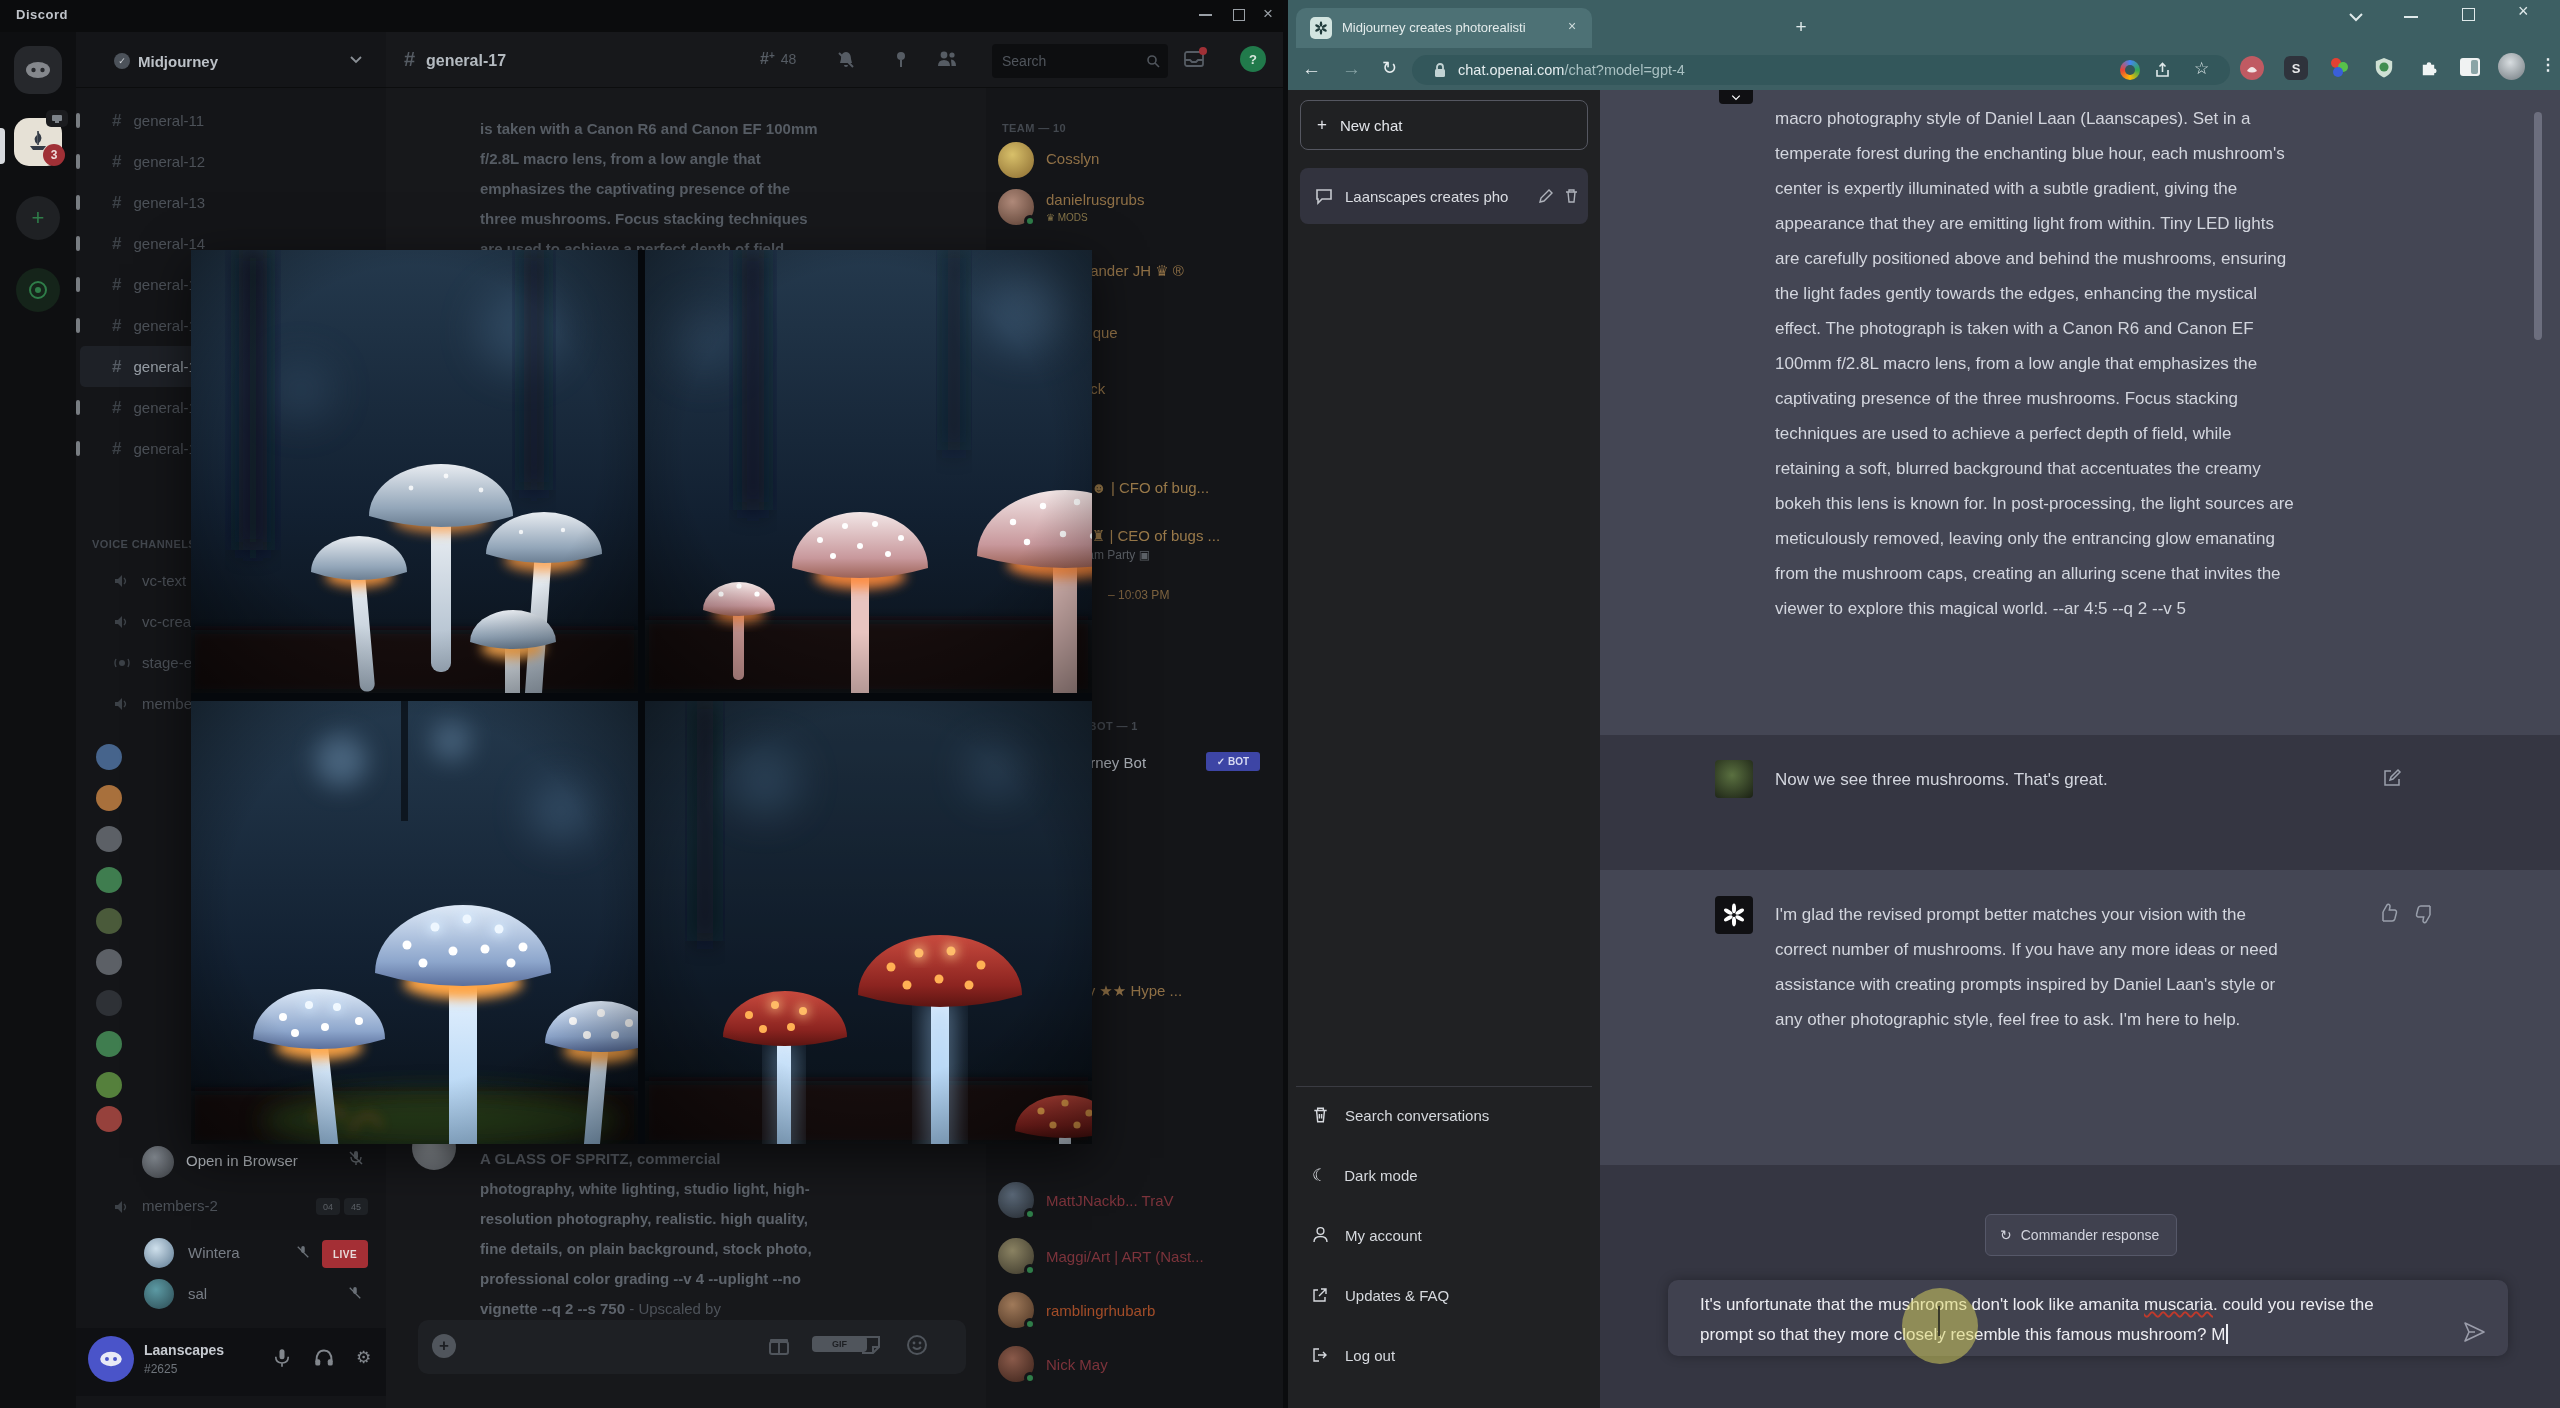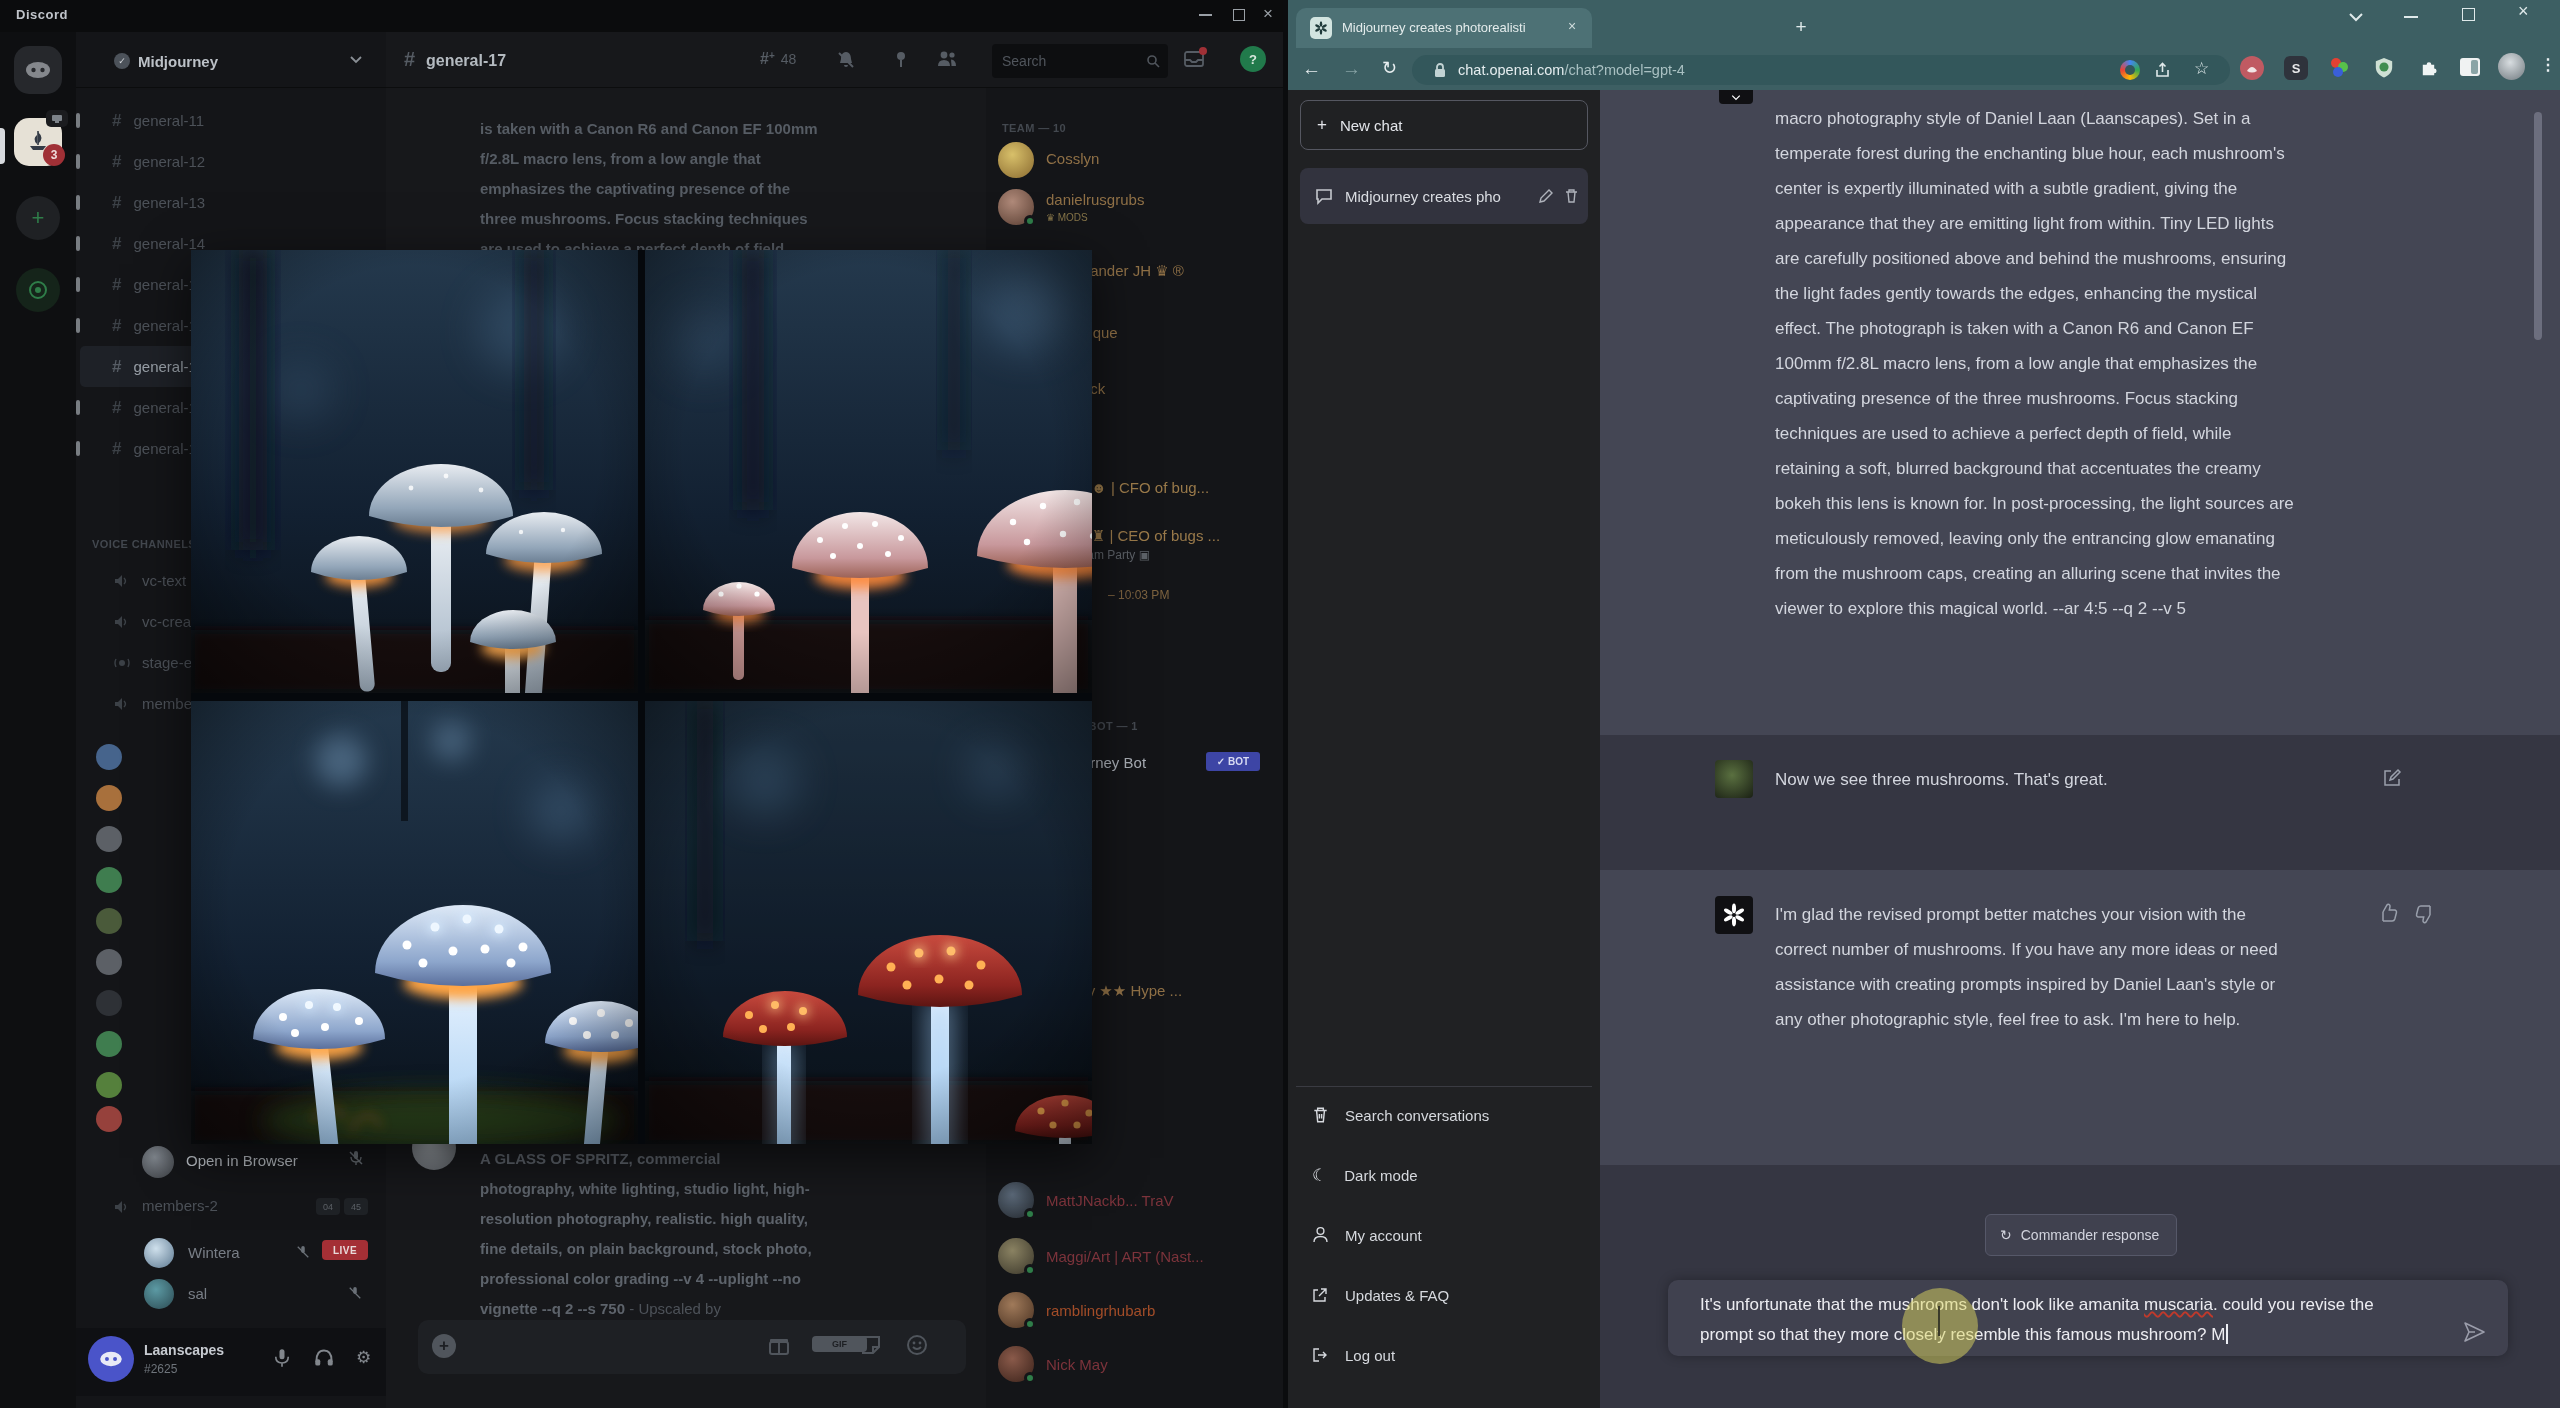--- a/index.html
+++ b/index.html
@@ -223,21 +223,21 @@
   <div class="ab chip ctr" style="left:344px;top:1198px;width:24px;height:17px">45</div>
 
   <div class="ab" style="left:144px;top:1238px;width:30px;height:30px;border-radius:50%;background:radial-gradient(circle at 40% 35%,#cfe0ec,#5c7890)"></div>
   <div class="ab" style="left:188px;top:1244px;font-size:15px;color:#787e86">Wintera</div>
   <div class="ab" style="left:296px;top:1245px">
       <svg width="14" height="14" viewBox="0 0 16 16">
         <rect x="6" y="1" width="4" height="8" rx="2" fill="#6a7077"></rect>
         <line x1="2" y1="2" x2="14" y2="14" stroke="#6a7077" stroke-width="1.5"></line>
       </svg>
     </div>
-  <div class="ab livebadge ctr" style="left:322px;top:1240px;width:46px;height:20px">LIVE</div>
+  <div class="ab livebadge ctr" style="left:322px;top:1240px;width:46px;height:28px">LIVE</div>
   <div class="ab" style="left:144px;top:1279px;width:30px;height:30px;border-radius:50%;background:radial-gradient(circle at 40% 35%,#5c9aa4,#2c4a52)"></div>
   <div class="ab" style="left:188px;top:1285px;font-size:15px;color:#787e86">sal</div>
   <div class="ab" style="left:348px;top:1286px">
       <svg width="14" height="14" viewBox="0 0 16 16">
         <rect x="6" y="1" width="4" height="8" rx="2" fill="#6a7077"></rect>
         <line x1="2" y1="2" x2="14" y2="14" stroke="#6a7077" stroke-width="1.5"></line>
       </svg>
     </div>
 
   <div class="ab" style="left:76px;top:1328px;width:310px;height:68px;background:#0f1013"></div>
@@ -724,21 +724,21 @@
 <div class="ab f gpt-btn" style="left:1300px;top:100px;width:288px;height:50px">
   <span style="margin-left:16px;font-size:17px">+</span>
   <span style="margin-left:13px">New chat</span>
 </div>
 <div class="ab f gpt-item" style="left:1300px;top:168px;width:288px;height:56px">
   <span style="margin-left:15px">
       <svg width="18" height="17" viewBox="0 0 18 17">
         <path d="M2 2 H16 V11 H7 L3 15 V11 H2 Z" fill="none" stroke="#c5c8ce" stroke-width="1.6"></path>
       </svg>
     </span>
-  <span style="margin-left:12px;width:185px;overflow:hidden;white-space:nowrap;font-size:15px;color:#dadde2">Midjourney creates pho</span>
+  <span style="margin-left:12px;width:185px;overflow:hidden;white-space:nowrap;font-size:15px;color:#dadde2">Laanscapes creates pho</span>
   <span style="margin-left:8px">
       <svg width="16" height="16" viewBox="0 0 16 16">
         <path d="M2 14 L3 10 L11 2 L14 5 L6 13 Z" fill="none" stroke="#aeb2ba" stroke-width="1.4"></path>
       </svg>
     </span>
   <span style="margin-left:10px">
       <svg width="15" height="16" viewBox="0 0 15 16">
         <path d="M2 4 H13 M5 4 V2 H10 V4 M4 4 L5 14 H10 L11 4" fill="none" stroke="#aeb2ba" stroke-width="1.4"></path>
       </svg>
     </span>

